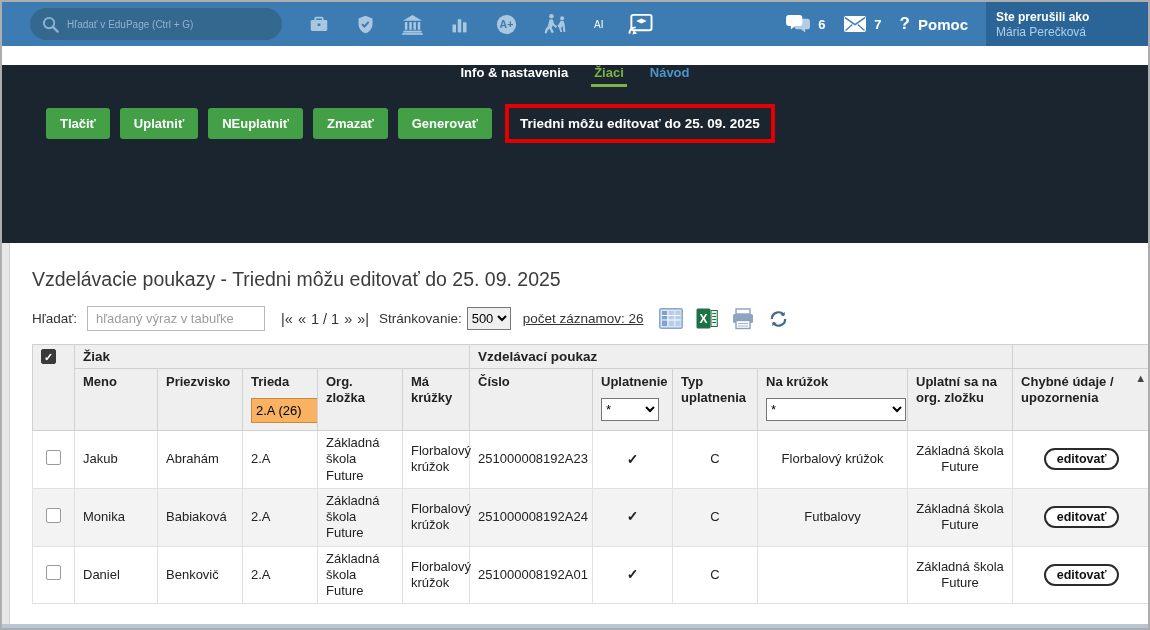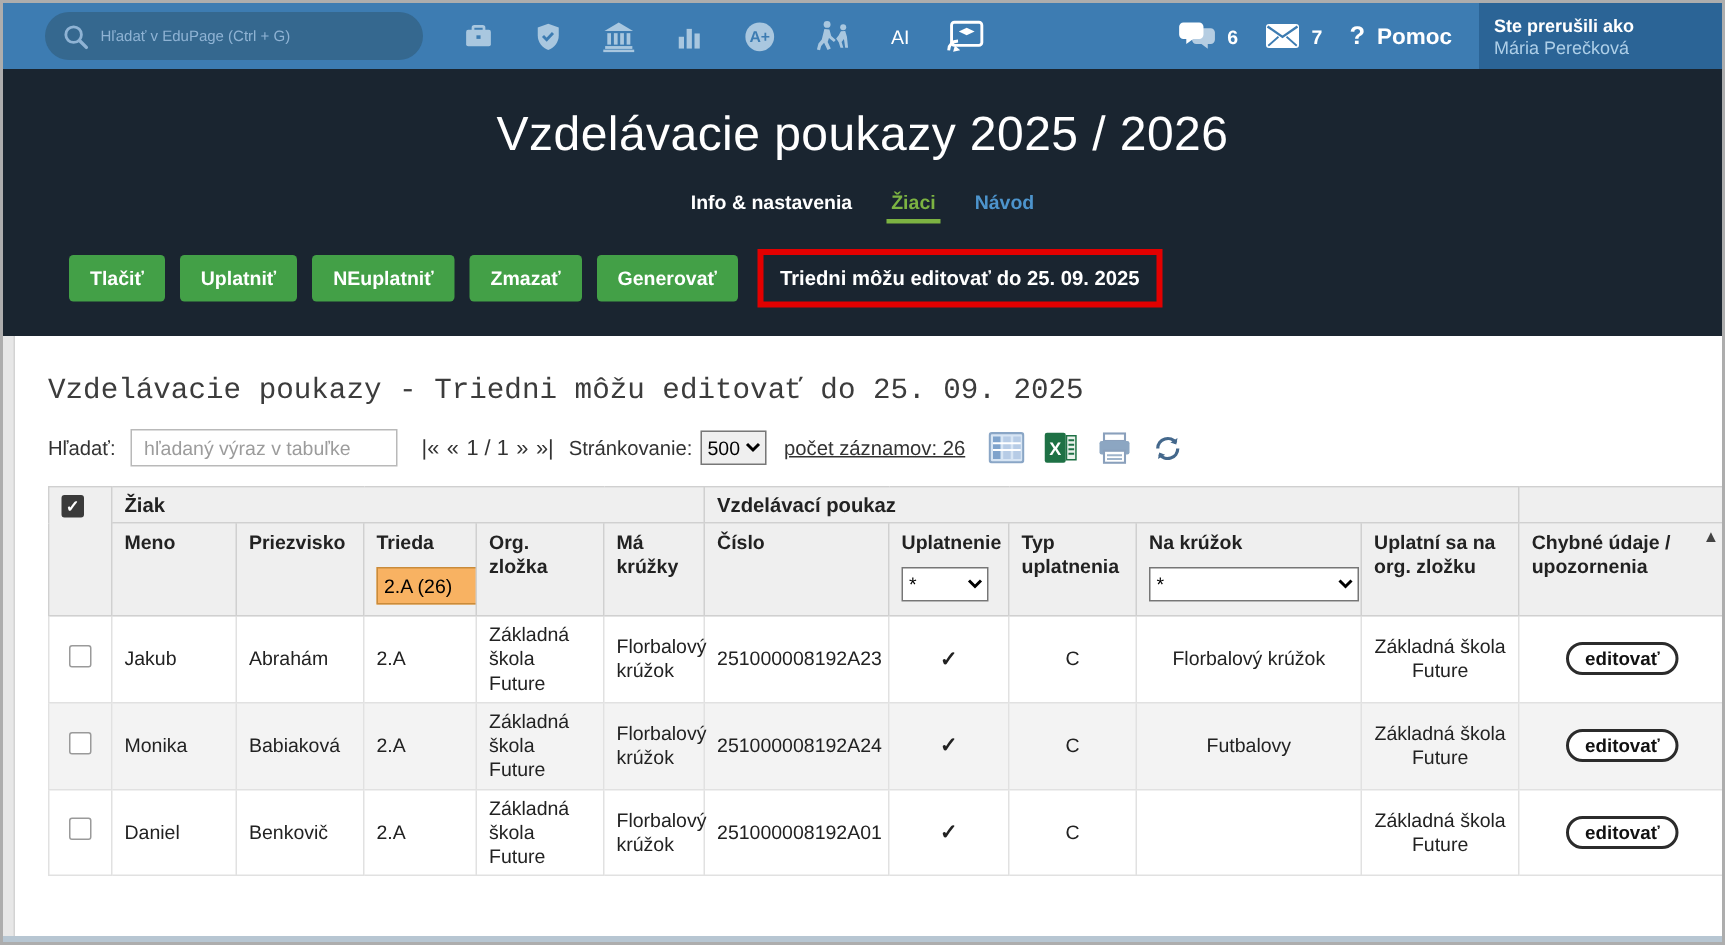--- a/index.html
+++ b/index.html
@@ -10,21 +10,21 @@
   .navbar { height: 44px; background: #3d7cb2; display: flex; align-items: center; color: #fff; }
   .nav-left { display: flex; align-items: center; gap: 8px; padding-left: 10px; }
   .logo-circle { width: 34px; height: 34px; border-radius: 50%; background: #2e4a5f; display: flex; align-items: center; justify-content: center; flex: none; cursor: pointer; }
   .lesson { font-size: 12px; font-weight: bold; line-height: 1.15; cursor: pointer; }
   .caret { font-size: 13px; margin-left: 2px; cursor: pointer; }
   .searchbox { display: flex; align-items: center; gap: 8px; margin-left: 28px; width: 252px; height: 32px; background: #35688f; border-radius: 16px; padding: 0 12px; cursor: text; }
   .searchbox input { background: transparent; border: none; outline: none; color: #cfe2f2; font-size: 10px; width: 200px; font-family: "Liberation Sans", sans-serif; }
   .searchbox input::placeholder { color: #8fb3d4; }
   .nav-icons { display: flex; align-items: center; gap: 25px; margin-left: 26px; }
   .nav-ic { display: inline-flex; align-items: center; justify-content: center; cursor: pointer; }
-  .ai-label { font-size: 13px; font-weight: normal; color: #fff; cursor: pointer; }
+  .ai-label { font-size: 10px; font-weight: normal; color: #fff; cursor: pointer; }
   .nav-right { margin-left: auto; display: flex; align-items: center; gap: 18px; }
   .count-group { display: flex; align-items: center; gap: 7px; cursor: pointer; }
   .count { font-size: 13px; font-weight: bold; }
   .help-group { display: flex; align-items: center; gap: 8px; cursor: pointer; }
   .help-q { font-size: 17px; font-weight: bold; }
   .help-label { font-size: 15px; font-weight: bold; }
   .userbox { height: 44px; min-width: 162px; background: #2b6496; display: flex; flex-direction: column; justify-content: center; padding: 0 10px; font-size: 12px; cursor: pointer; }
   .userbox .l1 { font-weight: bold; color: #fff; }
   .userbox .l2 { color: #aecfe8; margin-top: 1px; }
 
@@ -38,21 +38,21 @@
   .tab.link { color: #4d94cc; }
   .toolbar { display: flex; align-items: center; gap: 10px; margin: 24px 0 0 44px; }
   .gbtn { background: #43a047; color: #fff; border: none; border-radius: 3px; padding: 8px 14px; font-size: 13px; font-weight: bold; font-family: "Liberation Sans", sans-serif; cursor: pointer; }
   .deadline-box { border: 4px solid #e30000; padding: 8px 11px; color: #fff; font-size: 13.5px; font-weight: bold; margin-left: 3px; }
 
   
   .content { display: flex; height: 400px; background: #fff; }
   .gutter { width: 8px; background: #e7e7e7; border-right: 1px solid #d3d3d3; flex: none; }
   .main { flex: 1; min-width: 0; }
   .notice { margin-top: 8px; border: 1px solid #c9c9c9; padding: 11px 10px 11px 20px; font-style: italic; font-size: 13.5px; color: #333; }
-  .section-heading { margin: 25px 0 0 22px; font-size: 19.5px; font-weight: normal; color: #3c3c3c; font-family: Liberation Mono, monospace; }
+  .section-heading { margin: 25px 0 0 22px; font-size: 19.5px; font-weight: normal; color: #3c3c3c; }
   .controls { display: flex; align-items: center; margin: 15px 0 0 22px; font-size: 13.5px; color: #333; }
   .controls .lbl { margin-right: 10px; }
   .table-search { width: 178px; height: 25px; border: 1px solid #b9b9b9; padding: 0 8px; font-size: 13px; font-family: "Liberation Sans", sans-serif; color: #333; }
   .table-search::placeholder { color: #9c9c9c; }
   .pager { display: flex; align-items: center; gap: 5px; margin-left: 16px; font-size: 14.5px; color: #333; }
   .pager span { cursor: pointer; }
   .pager .pg { cursor: default; }
   .paging-label { margin-left: 10px; }
   .pagesize { margin-left: 5px; font-size: 13px; height: 23px; border: 1px solid #777; font-family: "Liberation Sans", sans-serif; }
   .records { margin-left: 12px; text-decoration: underline; }
@@ -180,21 +180,20 @@
         <span class="help-label">Pomoc</span>
       </div>
       <div class="userbox">
         <span class="l1">Ste prerušili ako</span>
         <span class="l2">Mária Perečková</span>
       </div>
     </div>
   </div>
 
   <div class="darkband">
-    <div class="page-title">Vzdelávacie poukazy 2025 / 2026</div>
     <div class="tabs">
       <span class="tab">Info &amp; nastavenia</span>
       <span class="tab active">Žiaci</span>
       <span class="tab link">Návod</span>
     </div>
     <div class="toolbar">
       <button class="gbtn">Tlačiť</button>
       <button class="gbtn">Uplatniť</button>
       <button class="gbtn">NEuplatniť</button>
       <button class="gbtn">Zmazať</button>

